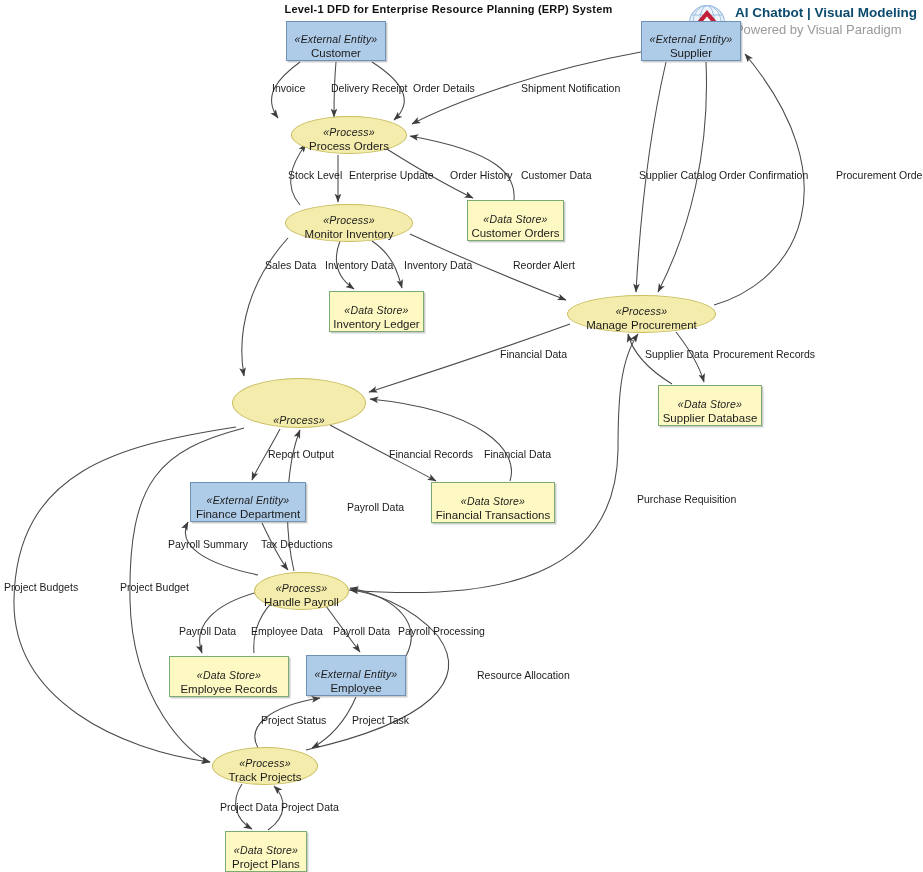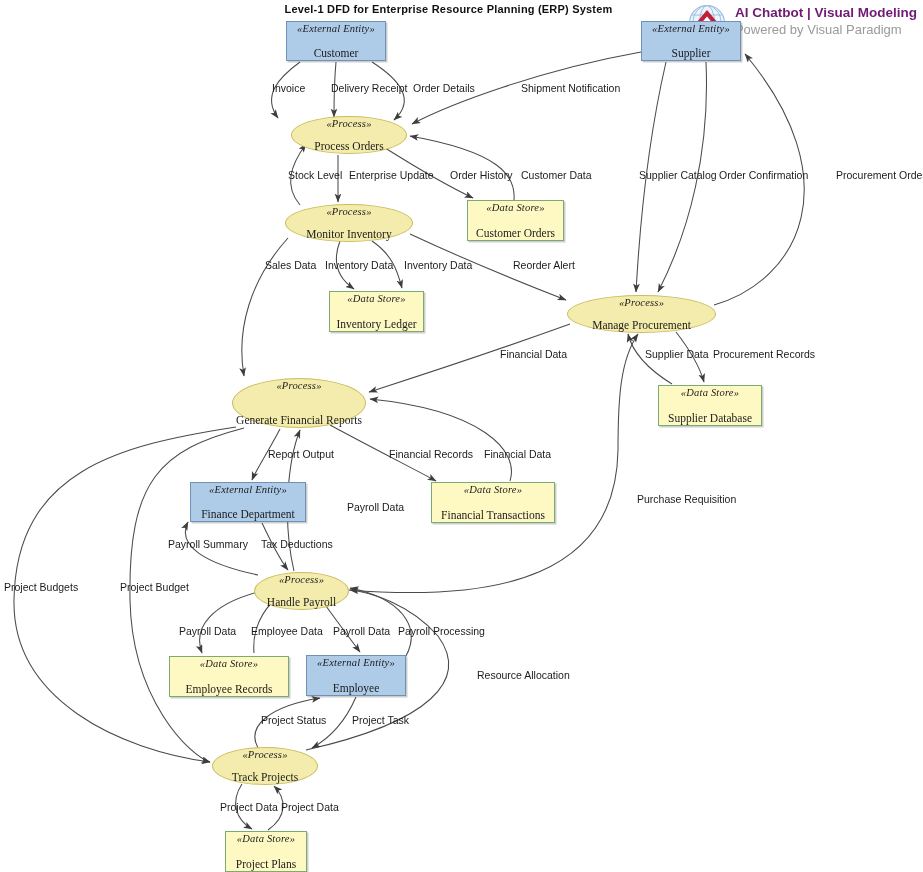--- a/index.html
+++ b/index.html
@@ -45,41 +45,40 @@
   .brand-logo {
     width: 42px;
     height: 42px;
     position: relative;
     flex: 0 0 auto;
   }
   .brand-text { padding-top: 2px; }
   .brand-title {
     font-size: 13.5px;
     font-weight: bold;
-    color: #701a75;
+    color: #0c4a6e;
     line-height: 17px;
     white-space: nowrap;
   }
   .brand-sub {
     font-size: 13px;
     color: #9a9a9a;
     line-height: 17px;
     white-space: nowrap;
   }
   
   .node {
     position: absolute;
     box-sizing: border-box;
     display: flex;
     flex-direction: column;
     align-items: center;
-    justify-content: space-between;
+    justify-content: flex-end;
     text-align: center;
     color: #1b1b1b;
-    font-family: Liberation Serif, serif;
   }
   .node .stereo {
     font-style: italic;
     font-size: 10.5px;
     line-height: 13px;
     letter-spacing: 0.2px;
   }
   .node .nname {
     font-size: 11.5px;
     line-height: 14px;
@@ -244,21 +243,20 @@
     <div class="node node-process" style="left: 567px; top: 295px; width: 149px; height: 38px;">
       <div class="stereo">«Process»</div>
       <div class="nname">Manage Procurement</div>
     </div>
     <div class="node node-store" style="left: 658px; top: 385px; width: 104px; height: 41px;">
       <div class="stereo">«Data Store»</div>
       <div class="nname">Supplier Database</div>
     </div>
     <div class="node node-process" style="left: 232px; top: 378px; width: 134px; height: 50px;">
       <div class="stereo">«Process»</div>
-      <div class="nname">Generate Financial Reports</div>
     </div>
     <div class="node node-entity" style="left: 190px; top: 482px; width: 116px; height: 40px;">
       <div class="stereo">«External Entity»</div>
       <div class="nname">Finance Department</div>
     </div>
     <div class="node node-store" style="left: 431px; top: 482px; width: 124px; height: 41px;">
       <div class="stereo">«Data Store»</div>
       <div class="nname">Financial Transactions</div>
     </div>
     <div class="node node-process" style="left: 254px; top: 572px; width: 95px; height: 38px;">

